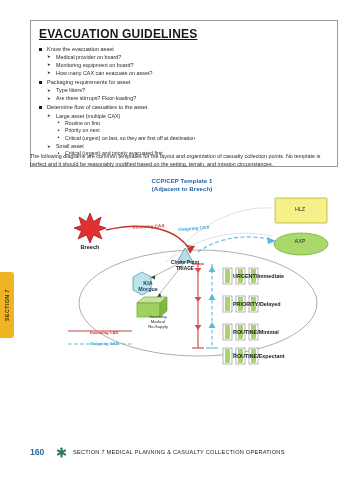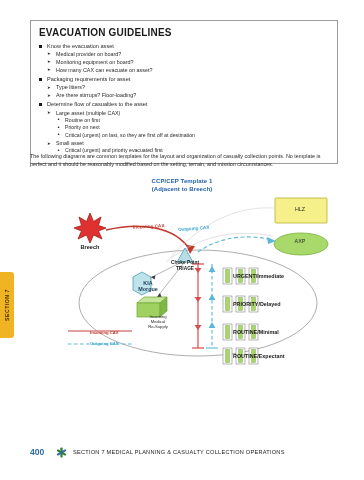--- a/index.html
+++ b/index.html
@@ -30,22 +30,22 @@
 
   
   .guide-box{
     position:absolute;left:30px;top:20px;width:308px;
     border:1px solid #9a9a9a;
     background:#fff;
     padding:6px 7px 7px 7px;
     box-sizing:border-box;
   }
   .guide-title{
-    font-size:10px;font-weight:bold;letter-spacing:.2px;
-    margin:0 0 4px 1px;color:#1a1a1a;
+    font-size:12px;font-weight:bold;letter-spacing:.2px;
+    margin:0 0 4px 1px;color:#1a1a1a;text-decoration:underline;
   }
   ul.lvl1{list-style:none;margin:0;padding:0;}
   ul.lvl1 > li{
     position:relative;padding-left:9px;margin:0 0 1px 0;
     font-size:5.6px;line-height:8.2px;color:#2b2b2b;
   }
   ul.lvl1 > li > .txt{display:block;}
   ul.lvl1 > li::before{
     content:"";position:absolute;left:1px;top:2.6px;
     width:3px;height:3px;background:#1a1a1a;
@@ -320,21 +320,21 @@
     <div class="cat" style="top:95px">URGENT/Immediate</div>
     <div class="cat" style="top:123px">PRIORITY/Delayed</div>
     <div class="cat" style="top:151px">ROUTINE/Minimal</div>
     <div class="cat" style="top:175px">ROUTINE/Expectant</div>
 
     <div class="lg-in">Incoming CAX</div>
     <div class="lg-out">Outgoing CAX</div>
   </div>
 
   <div class="footer">
-    <div class="pg-num">400</div>
+    <div class="pg-num">160</div>
     <svg class="fstar" viewBox="0 0 24 24">
       <g transform="translate(12,12)">
         <rect x="-2.4" y="-11" width="4.8" height="22" rx="1.6" fill="#2f7d32"></rect>
         <rect x="-2.4" y="-11" width="4.8" height="22" rx="1.6" fill="#2e6da4" transform="rotate(60)"></rect>
         <rect x="-2.4" y="-11" width="4.8" height="22" rx="1.6" fill="#2f7d32" transform="rotate(120)"></rect>
         <circle r="2.6" fill="#2e6da4"></circle>
       </g>
     </svg>
     <div class="fsec">SECTION 7   MEDICAL PLANNING &amp; CASUALTY COLLECTION OPERATIONS</div>
   </div>

